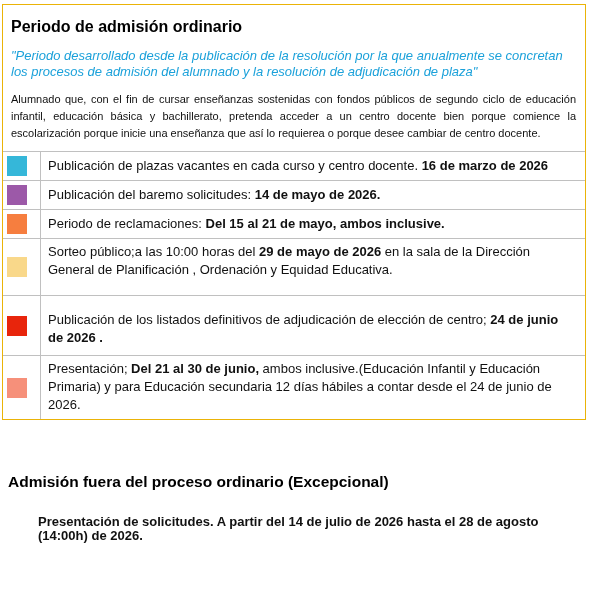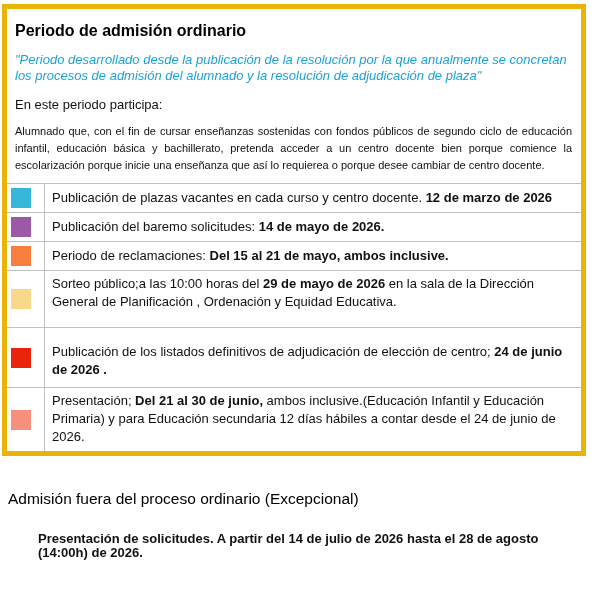--- a/index.html
+++ b/index.html
@@ -7,21 +7,21 @@
     padding: 0;
     background: #ffffff;
     width: 600px;
     height: 609px;
     overflow: hidden;
     font-family: "Liberation Sans", sans-serif;
     color: #111111;
   }
   .box {
     margin: 4px 14px 0 2px;
-    border: 5px solid #eab308;
+    border: 1px solid #eab308;
     background: #ffffff;
   }
   .box-header {
     padding: 4px 9px 9px 8px;
   }
   .page-title {
     font-size: 16px;
     font-weight: bold;
     margin: 9px 0 0 0;
     color: #000000;
@@ -72,51 +72,50 @@
   }
   tr.roomy td.text-cell {
     padding-top: 15px;
     padding-bottom: 8px;
   }
   .seg-large {
     font-size: 15px;
   }
   .exceptional-title {
     font-size: 15.5px;
-    font-weight: normal;
-    margin: 34px 0 0 8px;
+    font-weight: bold;
+    margin: 53px 0 0 8px;
     color: #000000;
   }
   .exceptional-list {
     margin: 24px 14px 0 38px;
   }
   .exceptional-list p {
     margin: 0 0 9px 0;
     font-size: 13px;
     line-height: 14px;
   }
   b { font-weight: bold; }
 </style>
 </head>
 <body>
 
 <div class="box">
   <div class="box-header">
     <h1 class="page-title">Periodo de admisión ordinario</h1>
     <p class="subtitle" style="color: rgb(27, 161, 218);">"Periodo desarrollado desde la publicación de la resolución por la que anualmente se concretan los procesos de admisión del alumnado y la resolución de adjudicación de plaza"</p>
-    <p class="participa">En este periodo participa:</p>
     <p class="paragraph">Alumnado que, con el fin de cursar enseñanzas sostenidas con fondos públicos de segundo ciclo de educación infantil, educación básica y bachillerato, pretenda acceder a un centro docente bien porque comience la escolarización porque inicie una enseñanza que así lo requierea o porque desee cambiar de centro docente.</p>
   </div>
   <table class="timeline">
     <tbody id="timeline-body">
         <tr>
           <td class="swatch-cell">
             <span class="swatch" style="background: rgb(53, 183, 217);"></span>
           </td>
-          <td class="text-cell"><span>Publicación de plazas vacantes en cada curso y centro docente. </span><b>12 de marzo de 2026</b></td>
+          <td class="text-cell"><span>Publicación de plazas vacantes en cada curso y centro docente. </span><b>16 de marzo de 2026</b></td>
         </tr>
         <tr>
           <td class="swatch-cell">
             <span class="swatch" style="background: rgb(156, 89, 168);"></span>
           </td>
           <td class="text-cell"><span>Publicación del baremo solicitudes: </span><b>14 de mayo de 2026.</b></td>
         </tr>
         <tr>
           <td class="swatch-cell">
             <span class="swatch" style="background: rgb(246, 126, 63);"></span>

